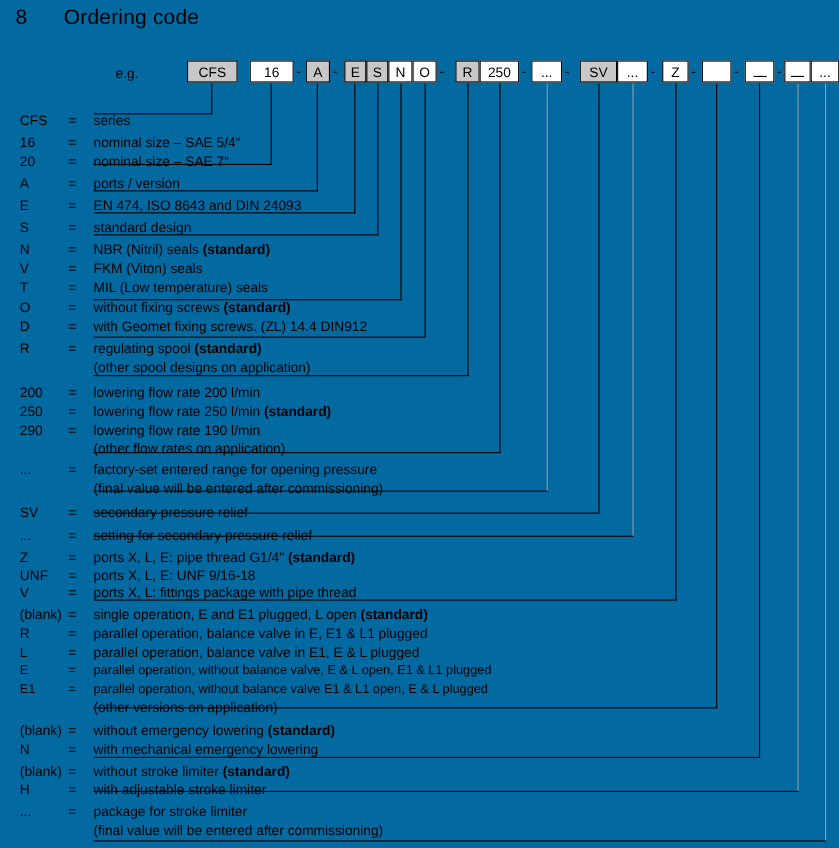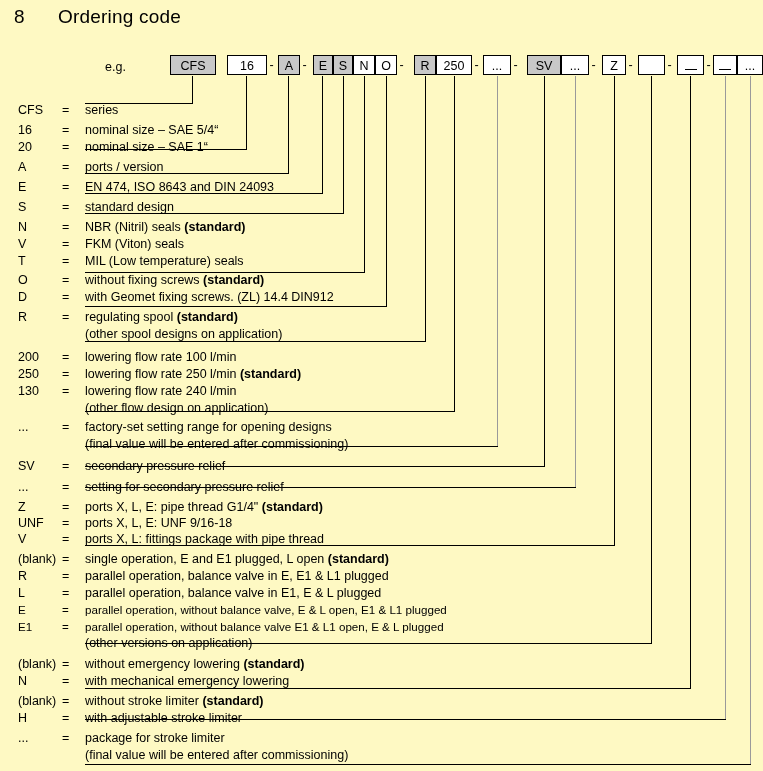--- a/index.html
+++ b/index.html
@@ -8,21 +8,21 @@
     background: #ffffff;
   }
   body {
     font-family: "Liberation Sans", sans-serif;
     color: #000000;
   }
   #page {
     position: relative;
     width: 763px;
     height: 771px;
-    background: #fef9c3;
+    background: #0369a1;
     overflow: hidden;
   }
 
   
   .heading {
     position: absolute;
     left: 14px;
     top: 6px;
     font-size: 19px;
     letter-spacing: 0.2px;
@@ -215,21 +215,21 @@
         <span class="desc">series</span>
       </div>
       <div class="lrow" style="top: 123px; left: 0px;">
         <span class="key">16</span>
         <span class="eq">=</span>
         <span class="desc">nominal size – SAE 5/4“</span>
       </div>
       <div class="lrow" style="top: 140px; left: 0px;">
         <span class="key">20</span>
         <span class="eq">=</span>
-        <span class="desc">nominal size – SAE 1“</span>
+        <span class="desc">nominal size – SAE 7“</span>
       </div>
       <div class="lrow" style="top: 160px; left: 0px;">
         <span class="key">A</span>
         <span class="eq">=</span>
         <span class="desc">ports / version</span>
       </div>
       <div class="lrow" style="top: 180px; left: 0px;">
         <span class="key">E</span>
         <span class="eq">=</span>
         <span class="desc">EN 474, ISO 8643 and DIN 24093</span>
@@ -269,40 +269,40 @@
         <span class="eq">=</span>
         <span class="desc">regulating spool <b>(standard)</b></span>
       </div>
       <div class="lrow cont" style="top: 327px; left: 0px;">
         <span class="key"></span>
         <span class="desc">(other spool designs on application)</span>
       </div>
       <div class="lrow" style="top: 350px; left: 0px;">
         <span class="key">200</span>
         <span class="eq">=</span>
-        <span class="desc">lowering flow rate 100 l/min</span>
+        <span class="desc">lowering flow rate 200 l/min</span>
       </div>
       <div class="lrow" style="top: 367px; left: 0px;">
         <span class="key">250</span>
         <span class="eq">=</span>
         <span class="desc">lowering flow rate 250 l/min <b>(standard)</b></span>
       </div>
       <div class="lrow" style="top: 384px; left: 0px;">
-        <span class="key">130</span>
-        <span class="eq">=</span>
-        <span class="desc">lowering flow rate 240 l/min</span>
+        <span class="key">290</span>
+        <span class="eq">=</span>
+        <span class="desc">lowering flow rate 190 l/min</span>
       </div>
       <div class="lrow cont" style="top: 401px; left: 0px;">
         <span class="key"></span>
-        <span class="desc">(other flow design on application)</span>
+        <span class="desc">(other flow rates on application)</span>
       </div>
       <div class="lrow" style="top: 420px; left: 0px;">
         <span class="key">...</span>
         <span class="eq">=</span>
-        <span class="desc">factory-set setting range for opening designs</span>
+        <span class="desc">factory-set entered range for opening pressure</span>
       </div>
       <div class="lrow cont" style="top: 437px; left: 0px;">
         <span class="key"></span>
         <span class="desc">(final value will be entered after commissioning)</span>
       </div>
       <div class="lrow" style="top: 459px; left: 0px;">
         <span class="key">SV</span>
         <span class="eq">=</span>
         <span class="desc">secondary pressure relief</span>
       </div>

